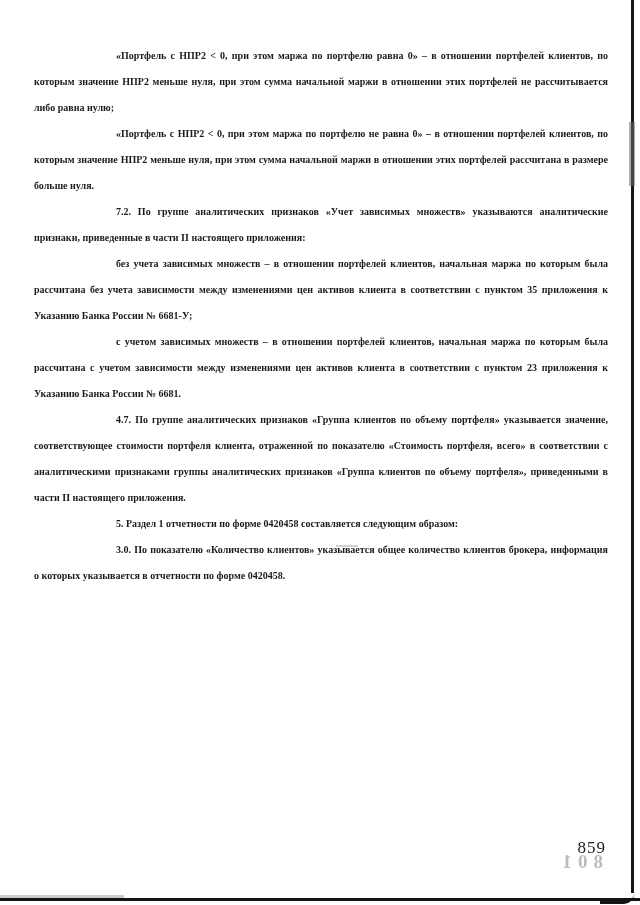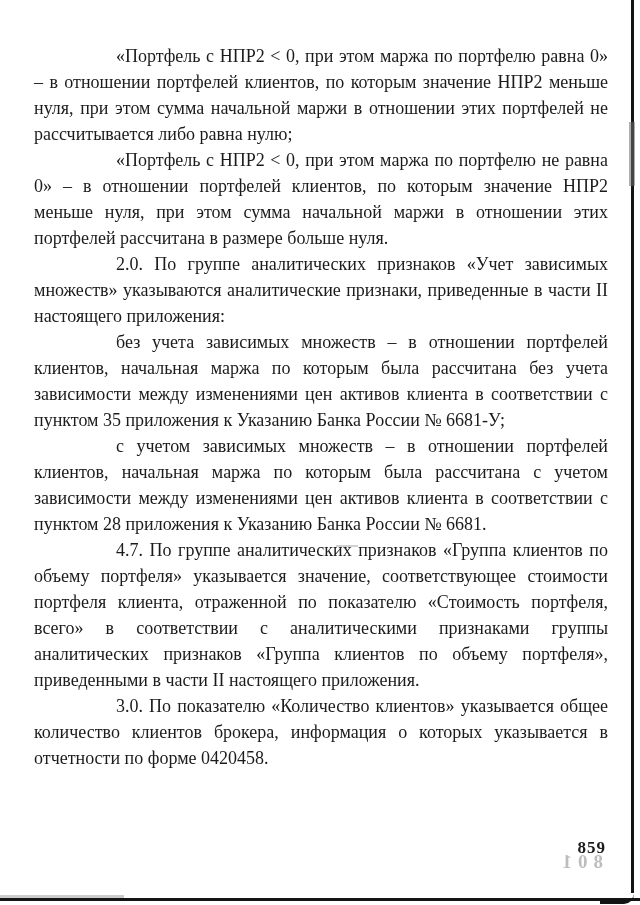--- a/index.html
+++ b/index.html
@@ -14,23 +14,23 @@
     background: #ffffff;
     overflow: hidden;
     font-family: "Liberation Serif", "DejaVu Serif", serif;
   }
   .text-block {
     position: absolute;
     left: 34px;
     top: 43px;
     width: 574px;
     color: #1b1b1b;
-    font-size: 18px;
+    font-size: 10px;
     line-height: 26px;
-    font-weight: normal;
+    font-weight: bold;
     text-align: justify;
   }
   .text-block p {
     margin: 0;
     padding: 0;
     text-indent: 82px;
   }
   
   .border-right {
     position: absolute;
@@ -74,21 +74,21 @@
     height: 11px;
     border-bottom: 3px solid #141414;
     border-radius: 0 0 10px 0;
   }
   .page-number {
     position: absolute;
     right: 34px;
     top: 838px;
     color: #1b1b1b;
     font-size: 17px;
-    font-weight: bold;
+    font-weight: normal;
     letter-spacing: 1px;
   }
   .show-through {
     position: absolute;
     left: 541px;
     top: 851px;
     width: 62px;
     color: #9a9a9a;
     opacity: 0.65;
     transform: scaleX(-1);
@@ -108,24 +108,25 @@
   }
 </style>
 </head>
 <body>
 
 <div class="page">
 
   <div class="text-block">
     <p>«Портфель с НПР2 &lt; 0, при этом маржа по портфелю равна 0» – в отношении портфелей клиентов, по которым значение НПР2 меньше нуля, при этом сумма начальной маржи в отношении этих портфелей не рассчитывается либо равна нулю;</p>
     <p>«Портфель с НПР2 &lt; 0, при этом маржа по портфелю не равна 0» – в отношении портфелей клиентов, по которым значение НПР2 меньше нуля, при этом сумма начальной маржи в отношении этих портфелей рассчитана в размере больше нуля.</p>
-    <p>2.0. По группе аналитических признаков «Учет зависимых множеств» указываются аналитические признаки, приведенные в части II настоящего приложения:</p>
+    <p>7.2. По группе аналитических признаков «Учет зависимых множеств» указываются аналитические признаки, приведенные в части II настоящего приложения:</p>
     <p>без учета зависимых множеств – в отношении портфелей клиентов, начальная маржа по которым была рассчитана без учета зависимости между изменениями цен активов клиента в соответствии с пунктом 35 приложения к Указанию Банка России № 6681-У;</p>
-    <p>с учетом зависимых множеств – в отношении портфелей клиентов, начальная маржа по которым была рассчитана с учетом зависимости между изменениями цен активов клиента в соответствии с пунктом 28 приложения к Указанию Банка России № 6681.</p>
+    <p>с учетом зависимых множеств – в отношении портфелей клиентов, начальная маржа по которым была рассчитана с учетом зависимости между изменениями цен активов клиента в соответствии с пунктом 23 приложения к Указанию Банка России № 6681.</p>
     <p>4.7. По группе аналитических признаков «Группа клиентов по объему портфеля» указывается значение, соответствующее стоимости портфеля клиента, отраженной по показателю «Стоимость портфеля, всего» в соответствии с аналитическими признаками группы аналитических признаков «Группа клиентов по объему портфеля», приведенными в части II настоящего приложения.</p>
+    <p>5. Раздел 1 отчетности по форме 0420458 составляется следующим образом:</p>
     <p>3.0. По показателю «Количество клиентов» указывается общее количество клиентов брокера, информация о которых указывается в отчетности по форме 0420458.</p>
   </div>
 
   <div class="scan-speck"></div>
 
   <div class="page-number">859</div>
   <div class="show-through">801</div>
 
   <div class="border-right"></div>
   <div class="border-right-smudge"></div>

